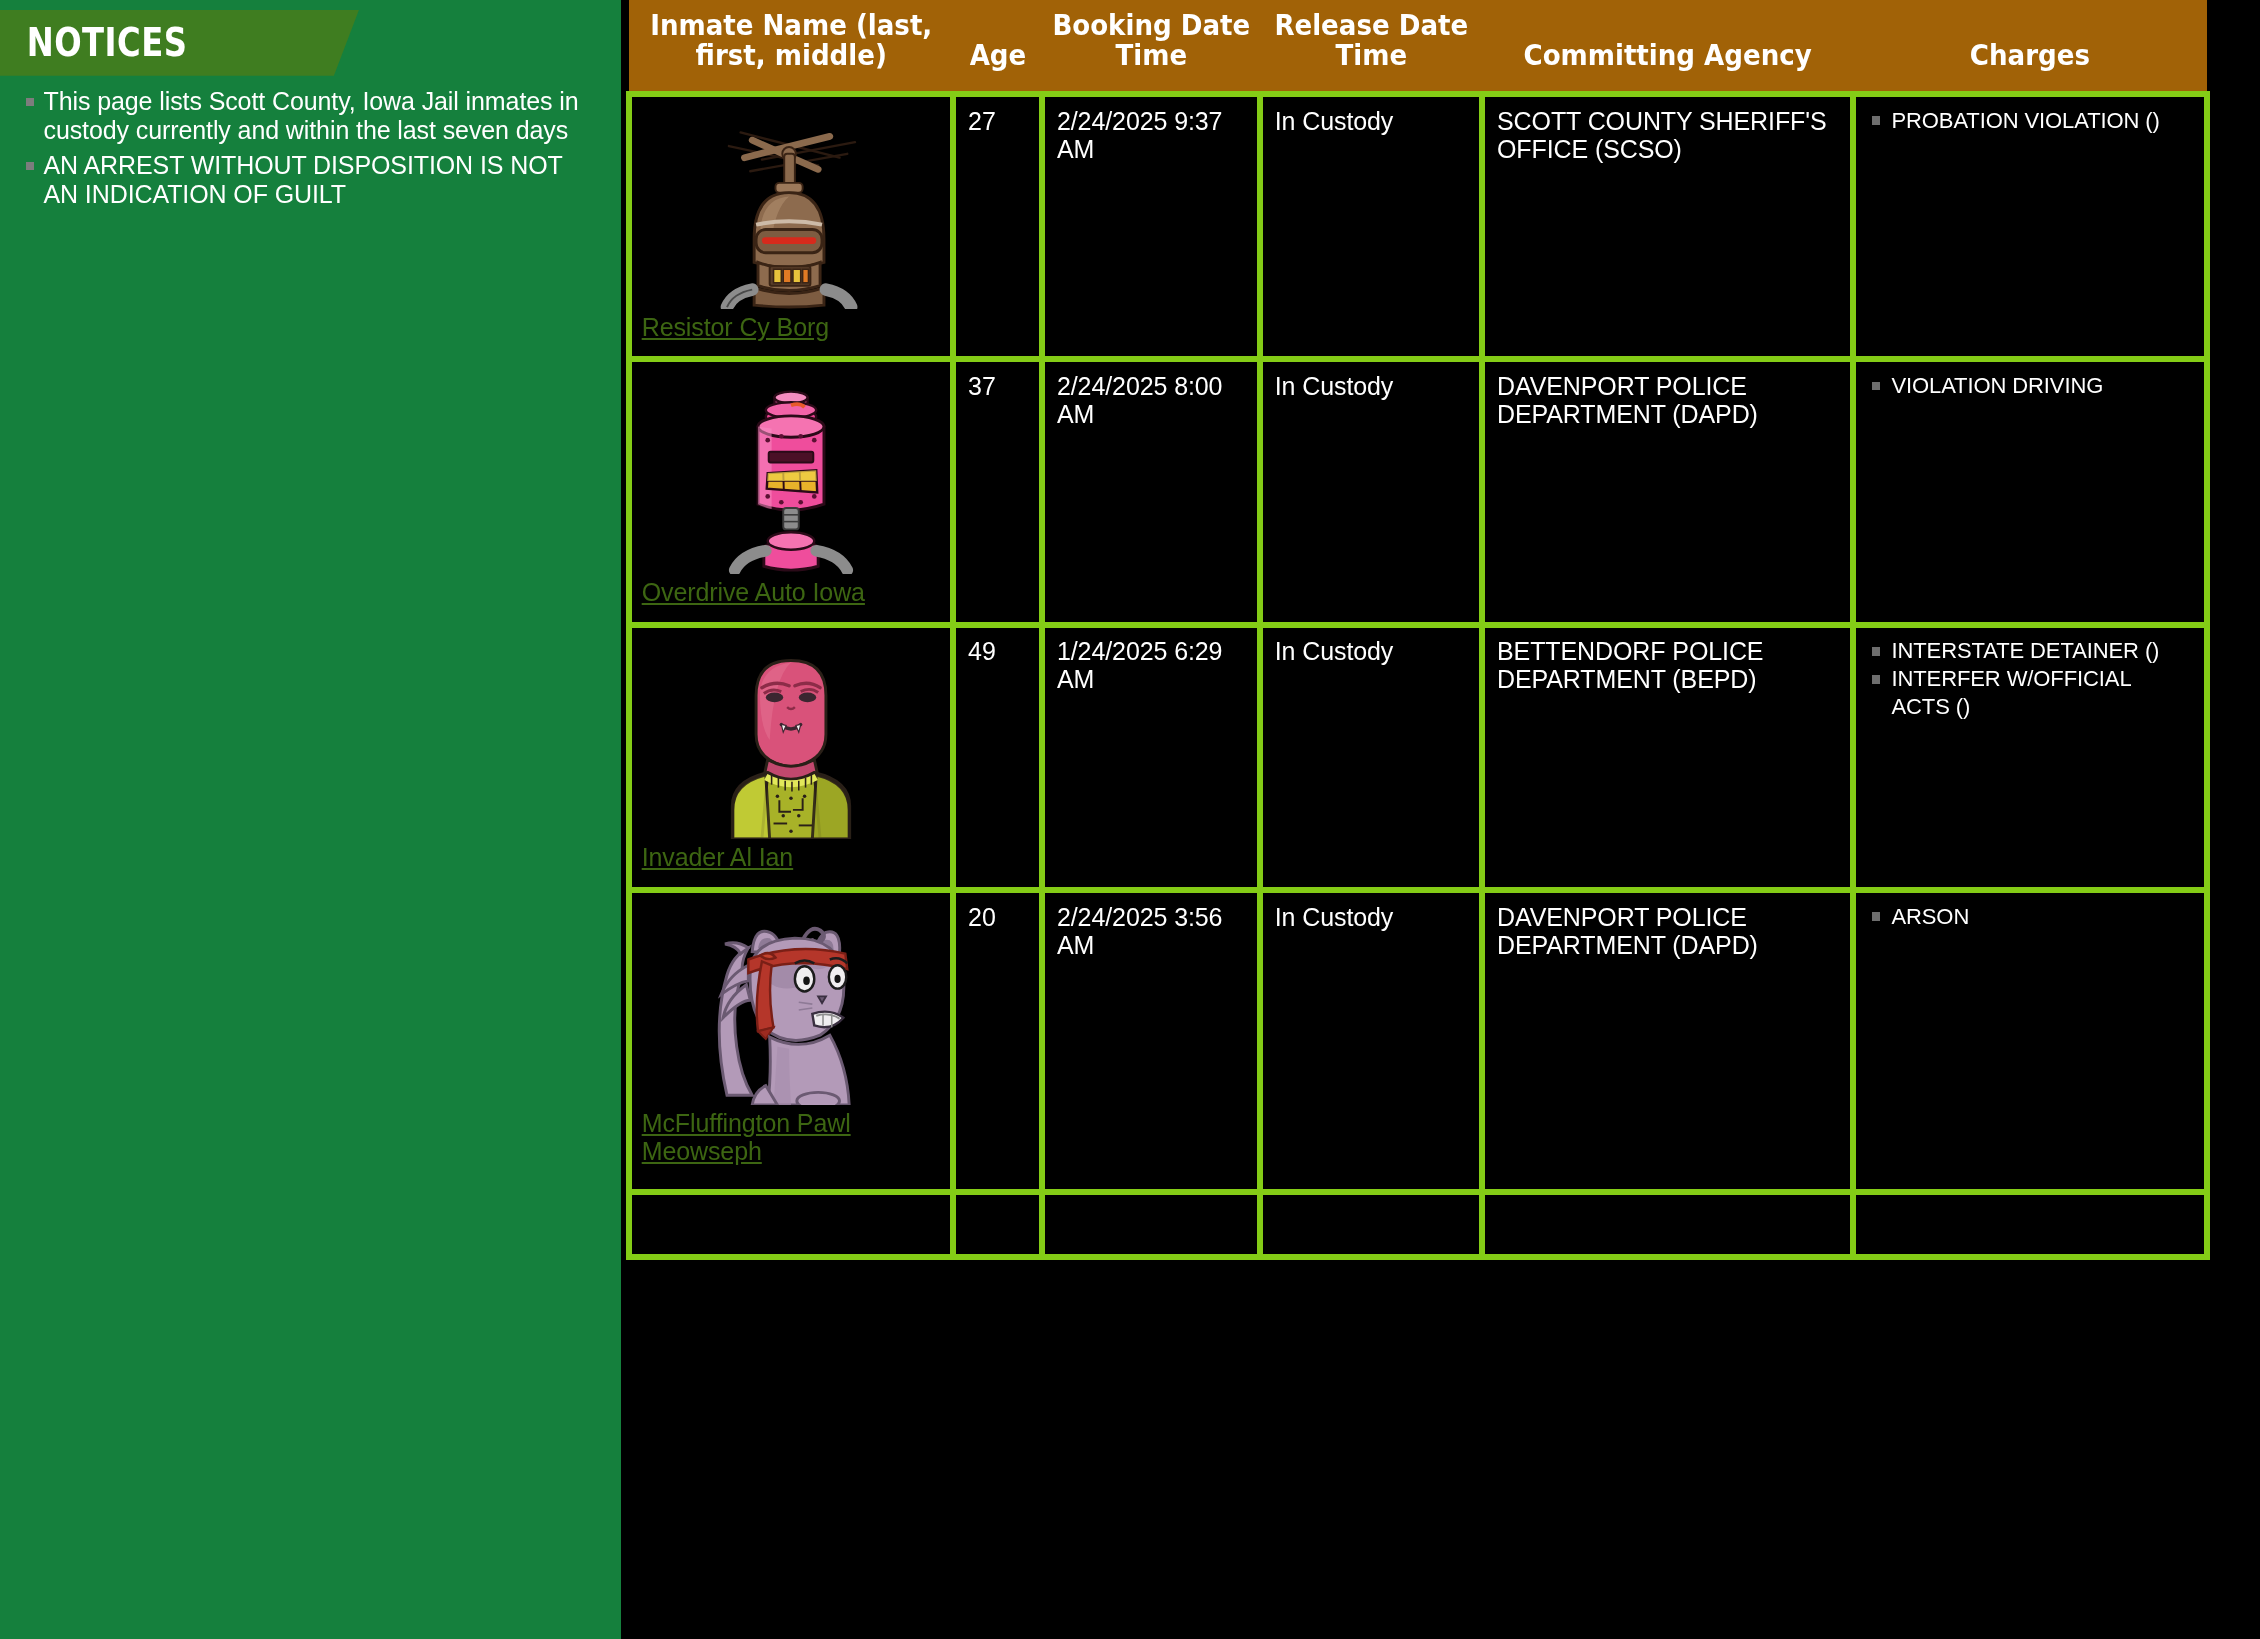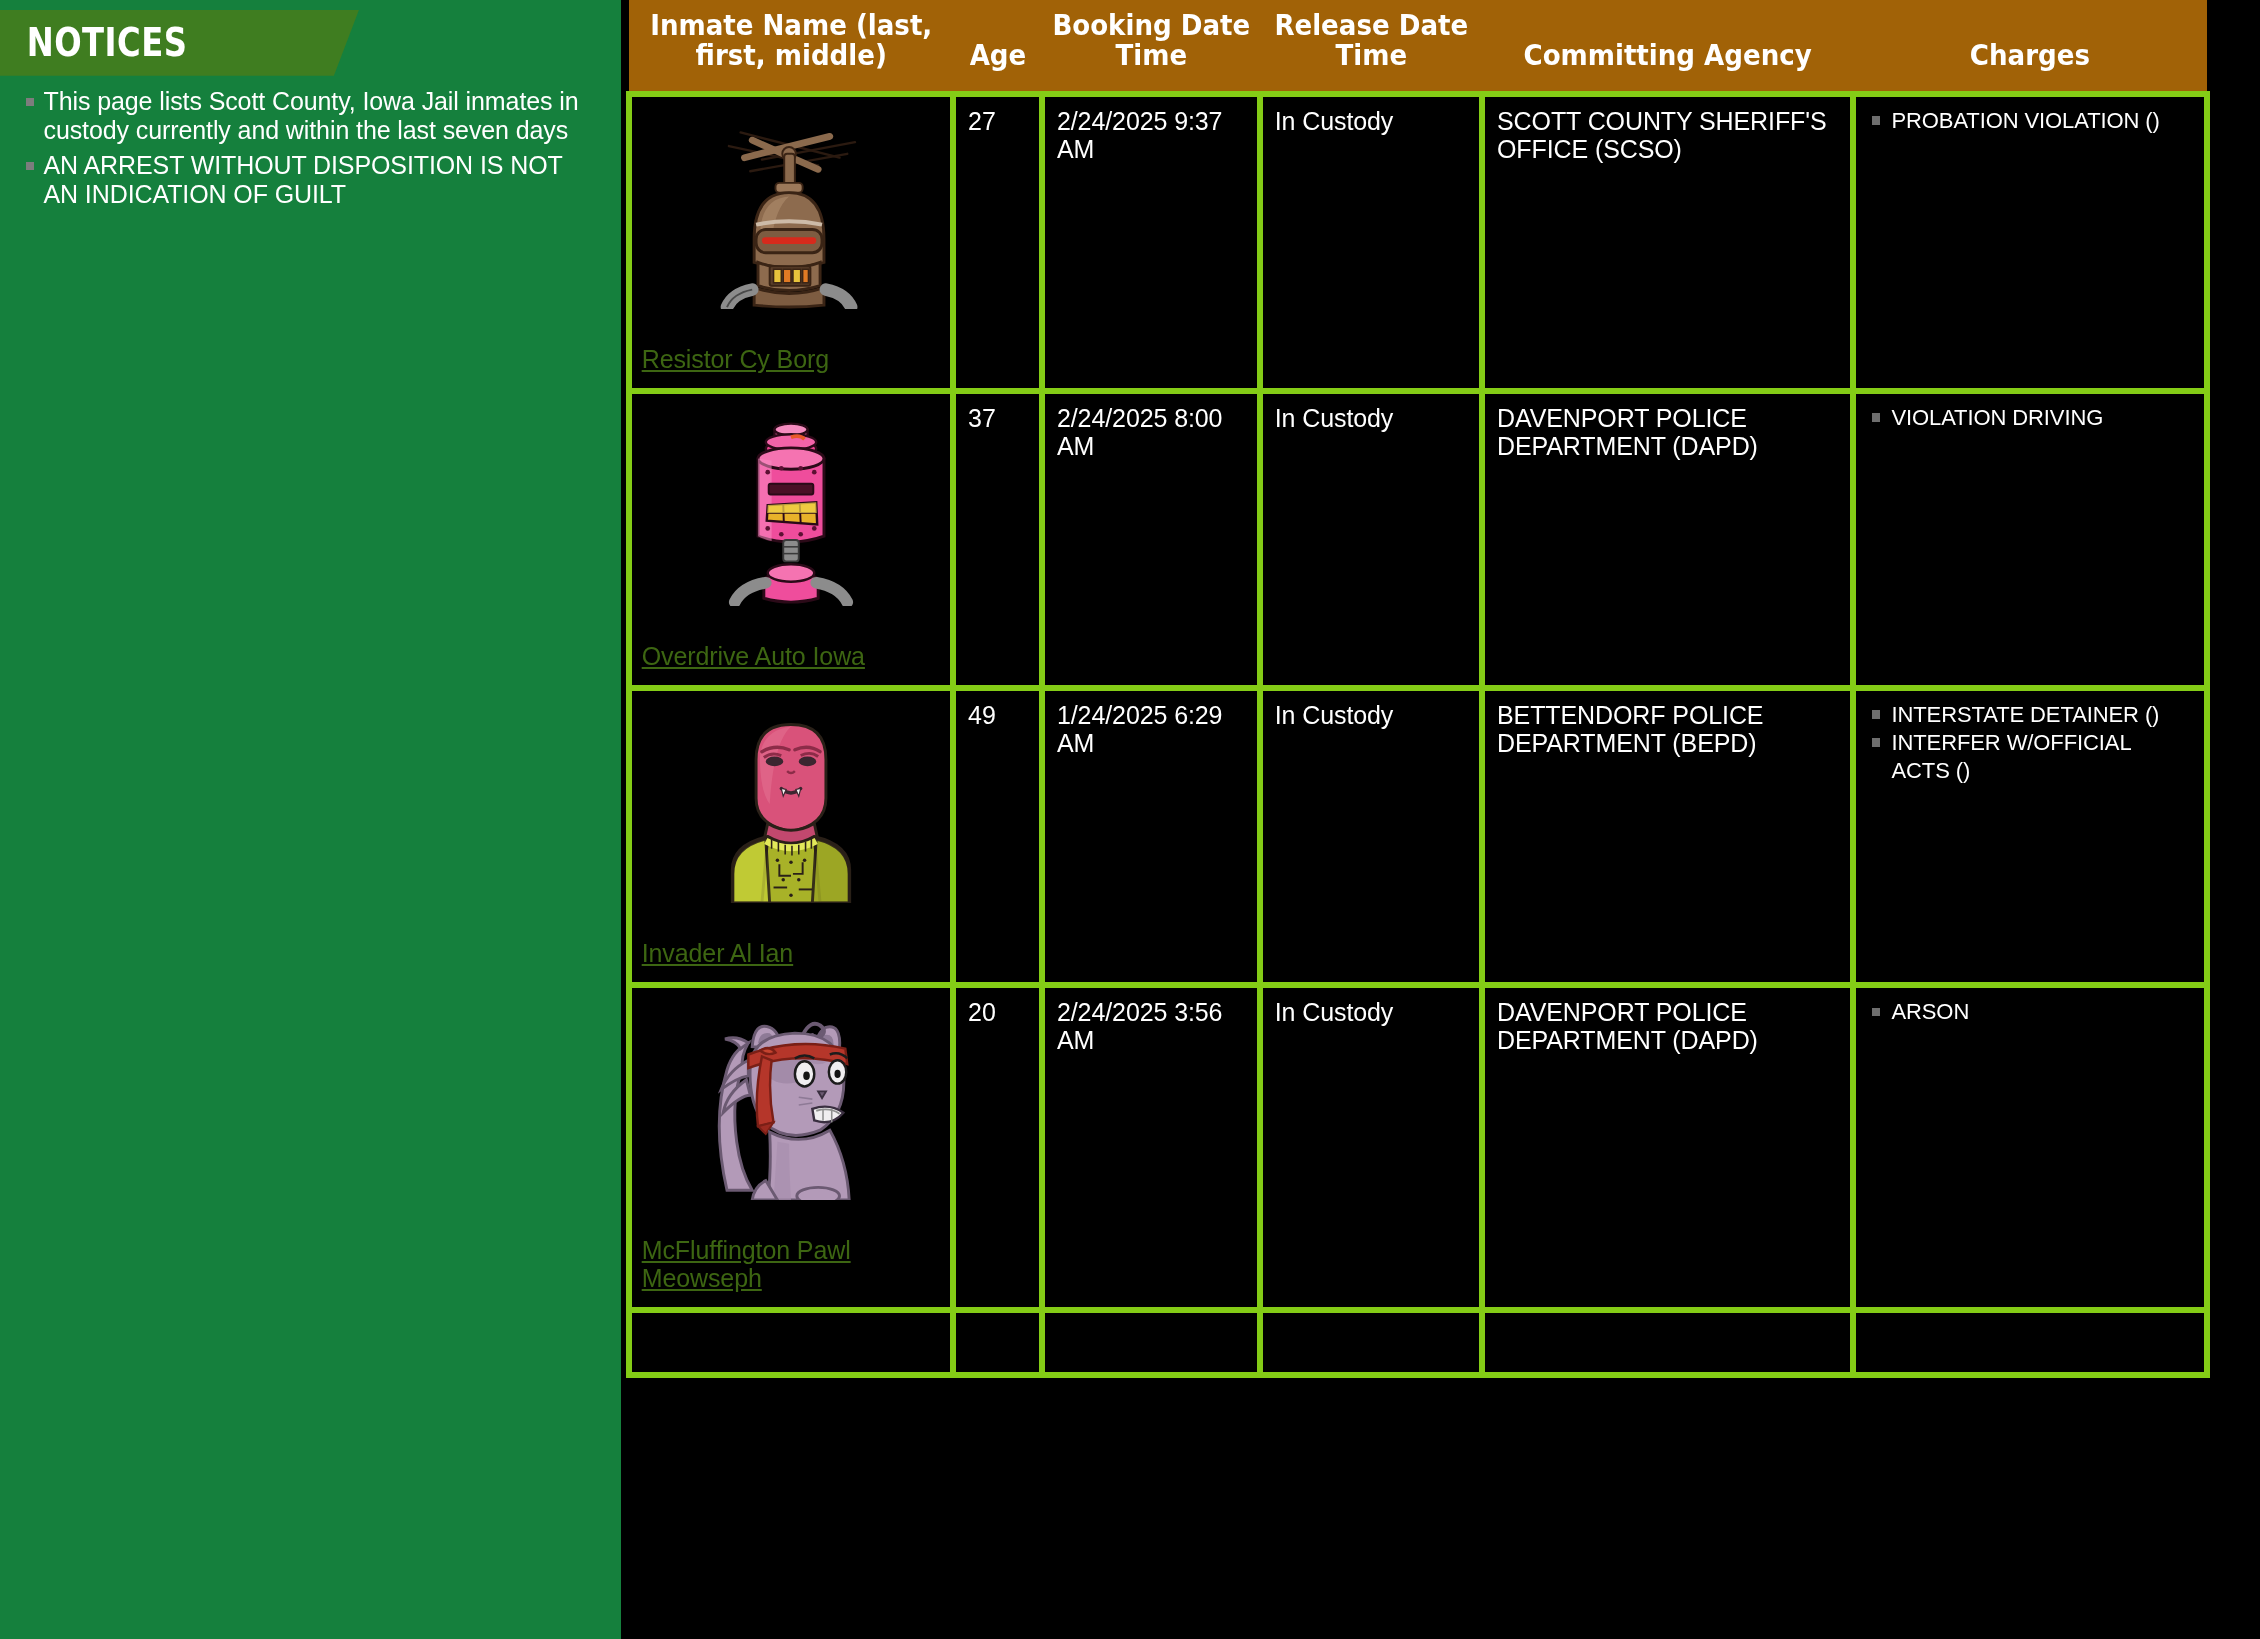--- a/index.html
+++ b/index.html
@@ -145,21 +145,20 @@
   .avatar-svg { display: block; }
 
   .inmate-link {
     display: inline-block;
     color: #3d6612;
     text-decoration: underline;
     font-size: 25px;
     line-height: 28px;
     padding: 3.9px 0 5.8px 9.7px;
     cursor: pointer;
-    margin-top: 32px;
   }
 
   .age-cell, .book-cell, .rel-cell { text-align: left; }
 
   ul.charges {
     list-style: none;
     margin: 0;
     padding: 0;
   }
   ul.charges li {

